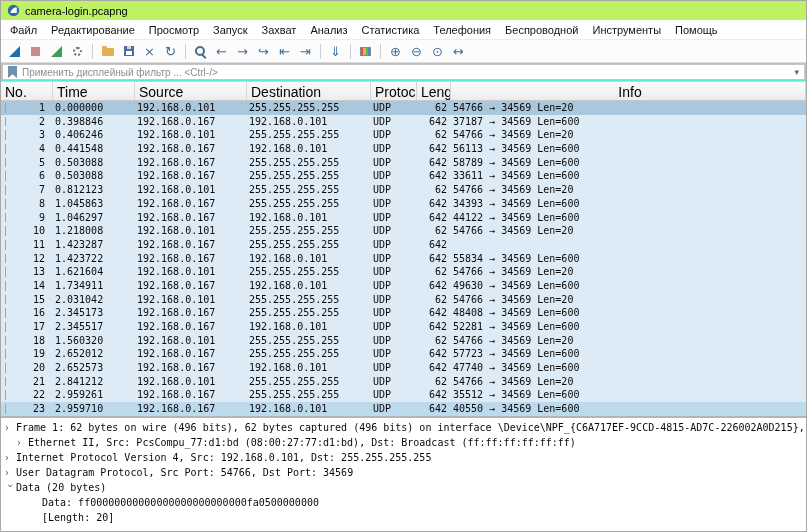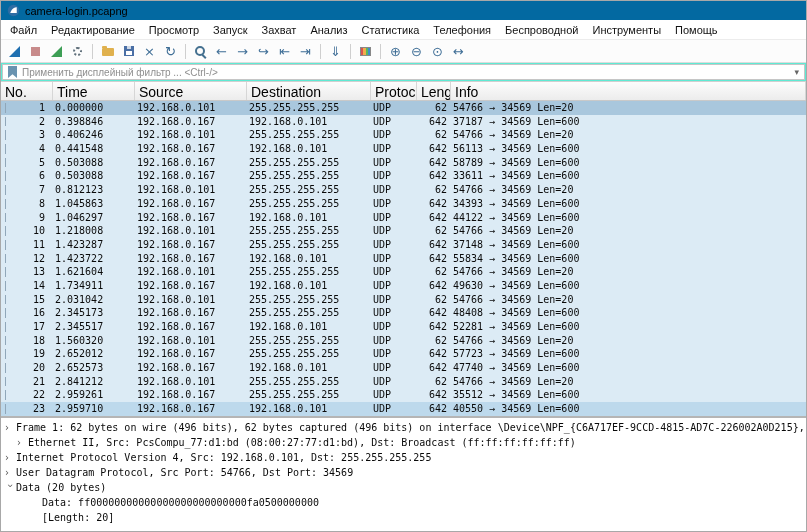--- a/index.html
+++ b/index.html
@@ -3,21 +3,21 @@
 <meta charset="utf-8">
 <style>
   * { box-sizing: border-box; }
   html,body { margin:0; padding:0; background:#ddd; }
   .window {
     width:807px; height:532px; background:#fff; border:1px solid #a8a8a8;
     font-family:"Liberation Sans",sans-serif; display:flex; flex-direction:column;
     overflow:hidden; position:relative;
   }
   
-  .titlebar { flex:0 0 19px; display:flex; align-items:center; gap:5px; padding-left:6px; background:#0369a1; }
+  .titlebar { flex:0 0 19px; display:flex; align-items:center; gap:5px; padding-left:6px; background:#bef264; }
   .title-text { font-size:11px; color:#000; }
   
   .menubar { flex:0 0 20px; display:flex; align-items:center; background:#ffffff; padding-left:2px; border-bottom:1px solid #ececec;text-align:center; }
   .menu-item { font-size:11px; color:#111; padding:2px 7px; cursor:default; }
   
   .toolbar { flex:0 0 23px; display:flex; align-items:center; gap:2px; background:#fcfcfc; border-bottom:1px solid #dcdcdc; padding-left:4px; }
   .tb { width:19px; height:19px; display:flex; align-items:center; justify-content:center; border-radius:2px; }
   .tb.glyph { font-size:13px; line-height:13px; color:#3f6e96; font-family:"DejaVu Sans",sans-serif; }
   .tb-sep { width:1px; height:15px; background:#cfcfcf; margin:0 3px; flex:0 0 1px; }
   .shape-fin-blue { width:0; height:0; border-left:11px solid transparent; border-bottom:11px solid #1f6fb0; }
@@ -146,21 +146,21 @@
     </div>
   </div>
 
   <div class="phead" id="phead">
       <div class="phc" style="flex: 0 0 52px;">No.</div>
       <div class="phc" style="flex: 0 0 82px;">Time</div>
       <div class="phc" style="flex: 0 0 112px;">Source</div>
       <div class="phc" style="flex: 0 0 124px;">Destination</div>
       <div class="phc" style="flex: 0 0 46px;">Protocol</div>
       <div class="phc" style="flex: 0 0 34px;">Length</div>
-      <div class="phc" style="flex: 1 1 0%;">Info</div>
+      <div class="phc" style="flex: 1 1 0%; text-align: center;">Info</div>
     </div>
 
   <div class="plist" id="plist">
       <div class="prow sel">
         <div class="pc w-gut"></div>
         <div class="pc w-no">1</div>
         <div class="pc w-time">0.000000</div>
         <div class="pc w-src">192.168.0.101</div>
         <div class="pc w-dst">255.255.255.255</div>
         <div class="pc w-proto">UDP</div>
@@ -258,21 +258,20 @@
         <div class="pc w-info">54766 → 34569 Len=20</div>
       </div>
       <div class="prow">
         <div class="pc w-gut"></div>
         <div class="pc w-no">11</div>
         <div class="pc w-time">1.423287</div>
         <div class="pc w-src">192.168.0.167</div>
         <div class="pc w-dst">255.255.255.255</div>
         <div class="pc w-proto">UDP</div>
         <div class="pc w-len">642</div>
-        <div class="pc w-info">37148 → 34569 Len=600</div>
       </div>
       <div class="prow">
         <div class="pc w-gut"></div>
         <div class="pc w-no">12</div>
         <div class="pc w-time">1.423722</div>
         <div class="pc w-src">192.168.0.167</div>
         <div class="pc w-dst">192.168.0.101</div>
         <div class="pc w-proto">UDP</div>
         <div class="pc w-len">642</div>
         <div class="pc w-info">55834 → 34569 Len=600</div>

